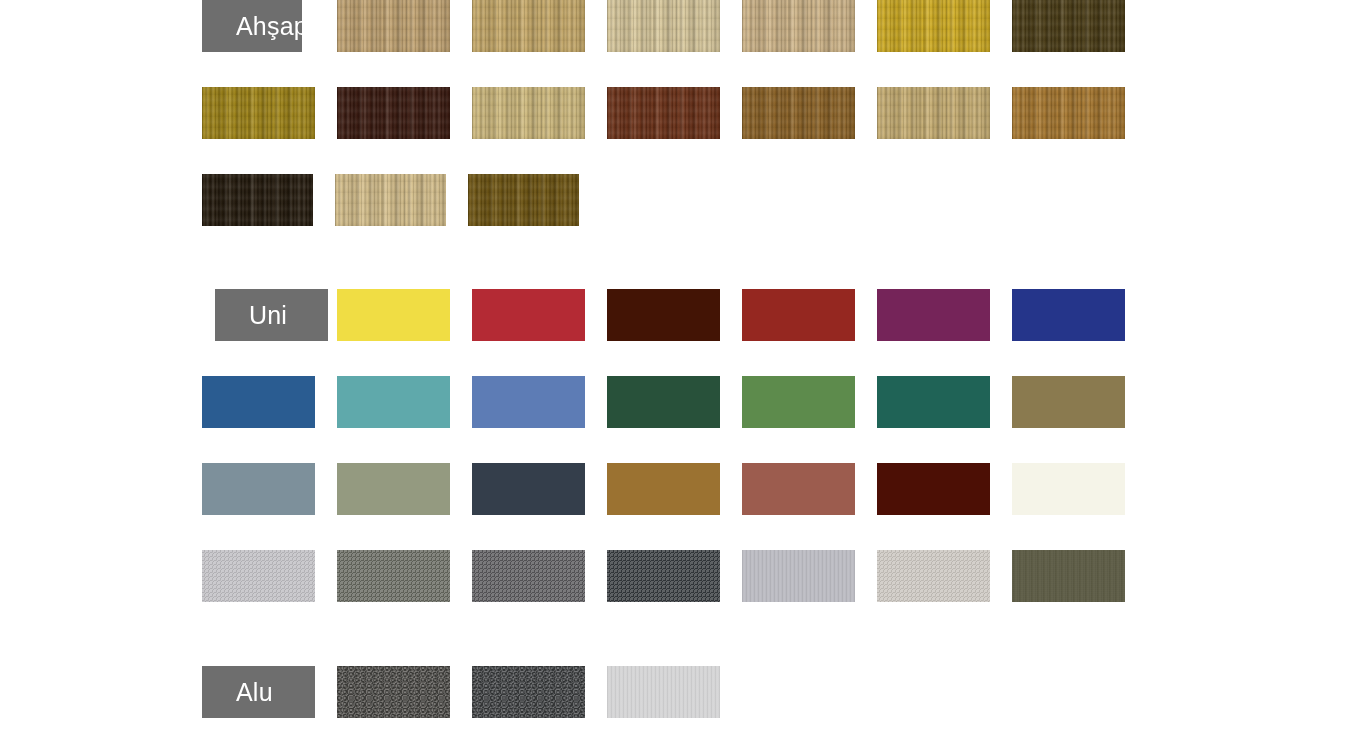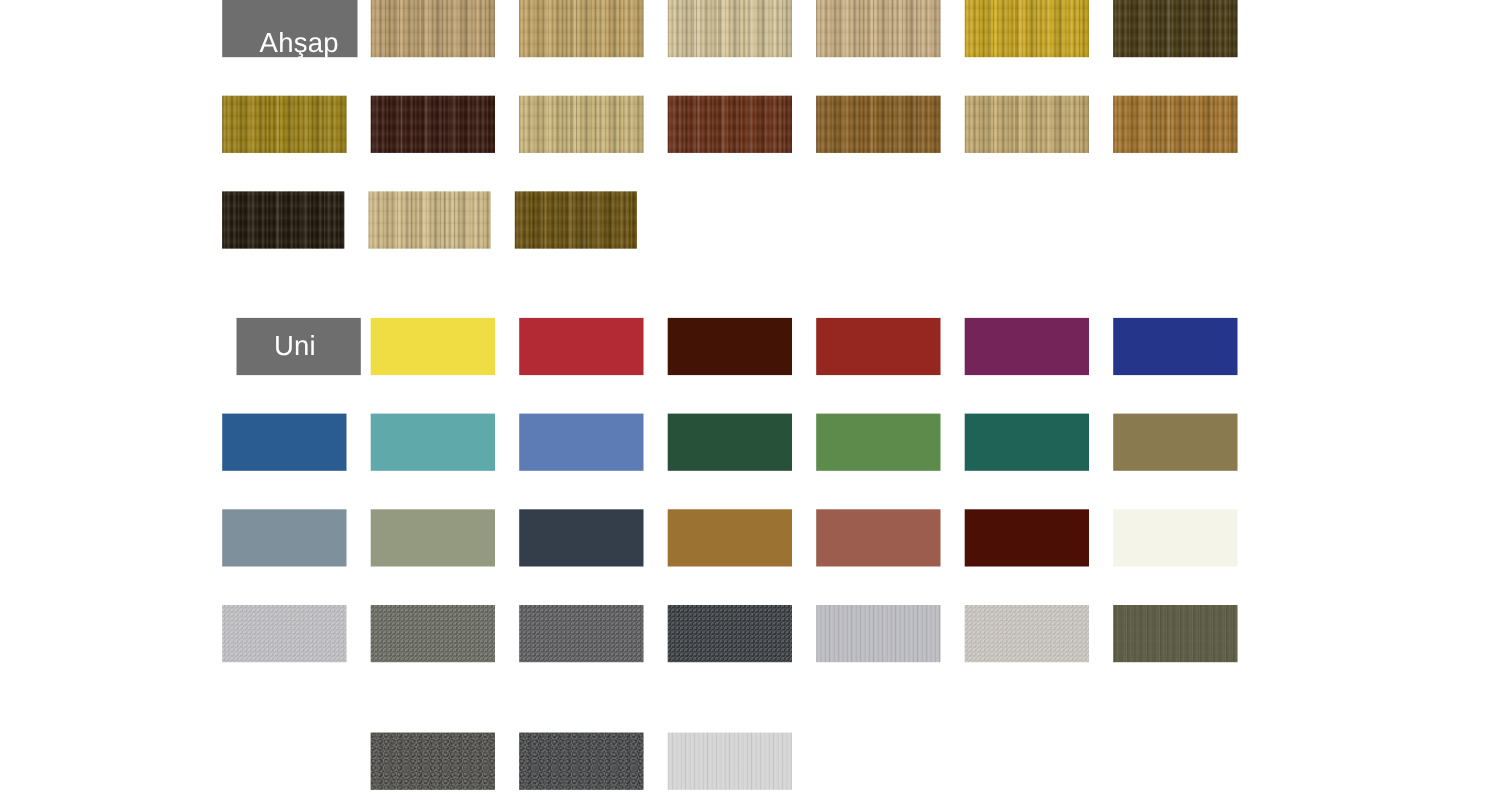--- a/index.html
+++ b/index.html
@@ -120,21 +120,21 @@
   }
   .tex-flat::after { content: none; }
 </style>
 </head>
 <body>
 
 <div class="palette">
   <div id="groups-root">
       <div class="group" style="top: 0px;">
         <div class="row" style="position: absolute; top: 0px; left: 0px; width: 1350px;">
-          <div class="swatch tex-flat label-swatch" style="left: 202px; width: 123px; height: 52px; background: rgb(110, 110, 110); align-items: flex-end;">
+          <div class="swatch tex-flat label-swatch" style="left: 202px; width: 100px; height: 52px; background: rgb(110, 110, 110);">
             <span class="label-text">Ahşap</span>
           </div>
           <div class="swatch tex-wood" style="left: 337px; width: 113px; height: 52px; background: rgb(192, 162, 113);"></div>
           <div class="swatch tex-wood" style="left: 472px; width: 113px; height: 52px; background: rgb(197, 168, 104);"></div>
           <div class="swatch tex-wood" style="left: 607px; width: 113px; height: 52px; background: rgb(215, 199, 155);"></div>
           <div class="swatch tex-wood" style="left: 742px; width: 113px; height: 52px; background: rgb(205, 179, 135);"></div>
           <div class="swatch tex-wood" style="left: 877px; width: 113px; height: 52px; background: rgb(205, 170, 34);"></div>
           <div class="swatch tex-wood" style="left: 1012px; width: 113px; height: 52px; background: rgb(74, 60, 22);"></div>
         </div>
         <div class="row" style="position: absolute; top: 87px; left: 0px; width: 1350px;">
@@ -187,19 +187,22 @@
           <div class="swatch tex-fine" style="left: 337px; width: 113px; height: 52px; background: rgb(99, 101, 92);"></div>
           <div class="swatch tex-fine" style="left: 472px; width: 113px; height: 52px; background: rgb(86, 85, 88);"></div>
           <div class="swatch tex-fine" style="left: 607px; width: 113px; height: 52px; background: rgb(50, 54, 58);"></div>
           <div class="swatch tex-brushed" style="left: 742px; width: 113px; height: 52px; background: rgb(185, 185, 192);"></div>
           <div class="swatch tex-fine" style="left: 877px; width: 113px; height: 52px; background: rgb(200, 195, 189);"></div>
           <div class="swatch tex-grain" style="left: 1012px; width: 113px; height: 52px; background: rgb(93, 92, 69);"></div>
         </div>
       </div>
       <div class="group" style="top: 666px;">
         <div class="row" style="position: absolute; top: 0px; left: 0px; width: 1350px;">
+          <div class="swatch tex-flat label-swatch" style="left: 202px; width: 113px; height: 52px; background: rgb(110, 110, 110);">
+            <span class="label-text">Alu</span>
+          </div>
           <div class="swatch tex-stipple" style="left: 337px; width: 113px; height: 52px; background: rgb(85, 83, 79);"></div>
           <div class="swatch tex-stipple" style="left: 472px; width: 113px; height: 52px; background: rgb(72, 74, 76);"></div>
           <div class="swatch tex-brushed" style="left: 607px; width: 113px; height: 52px; background: rgb(211, 211, 212);"></div>
         </div>
       </div>
     </div>
 </div>
 
 </body></html>

